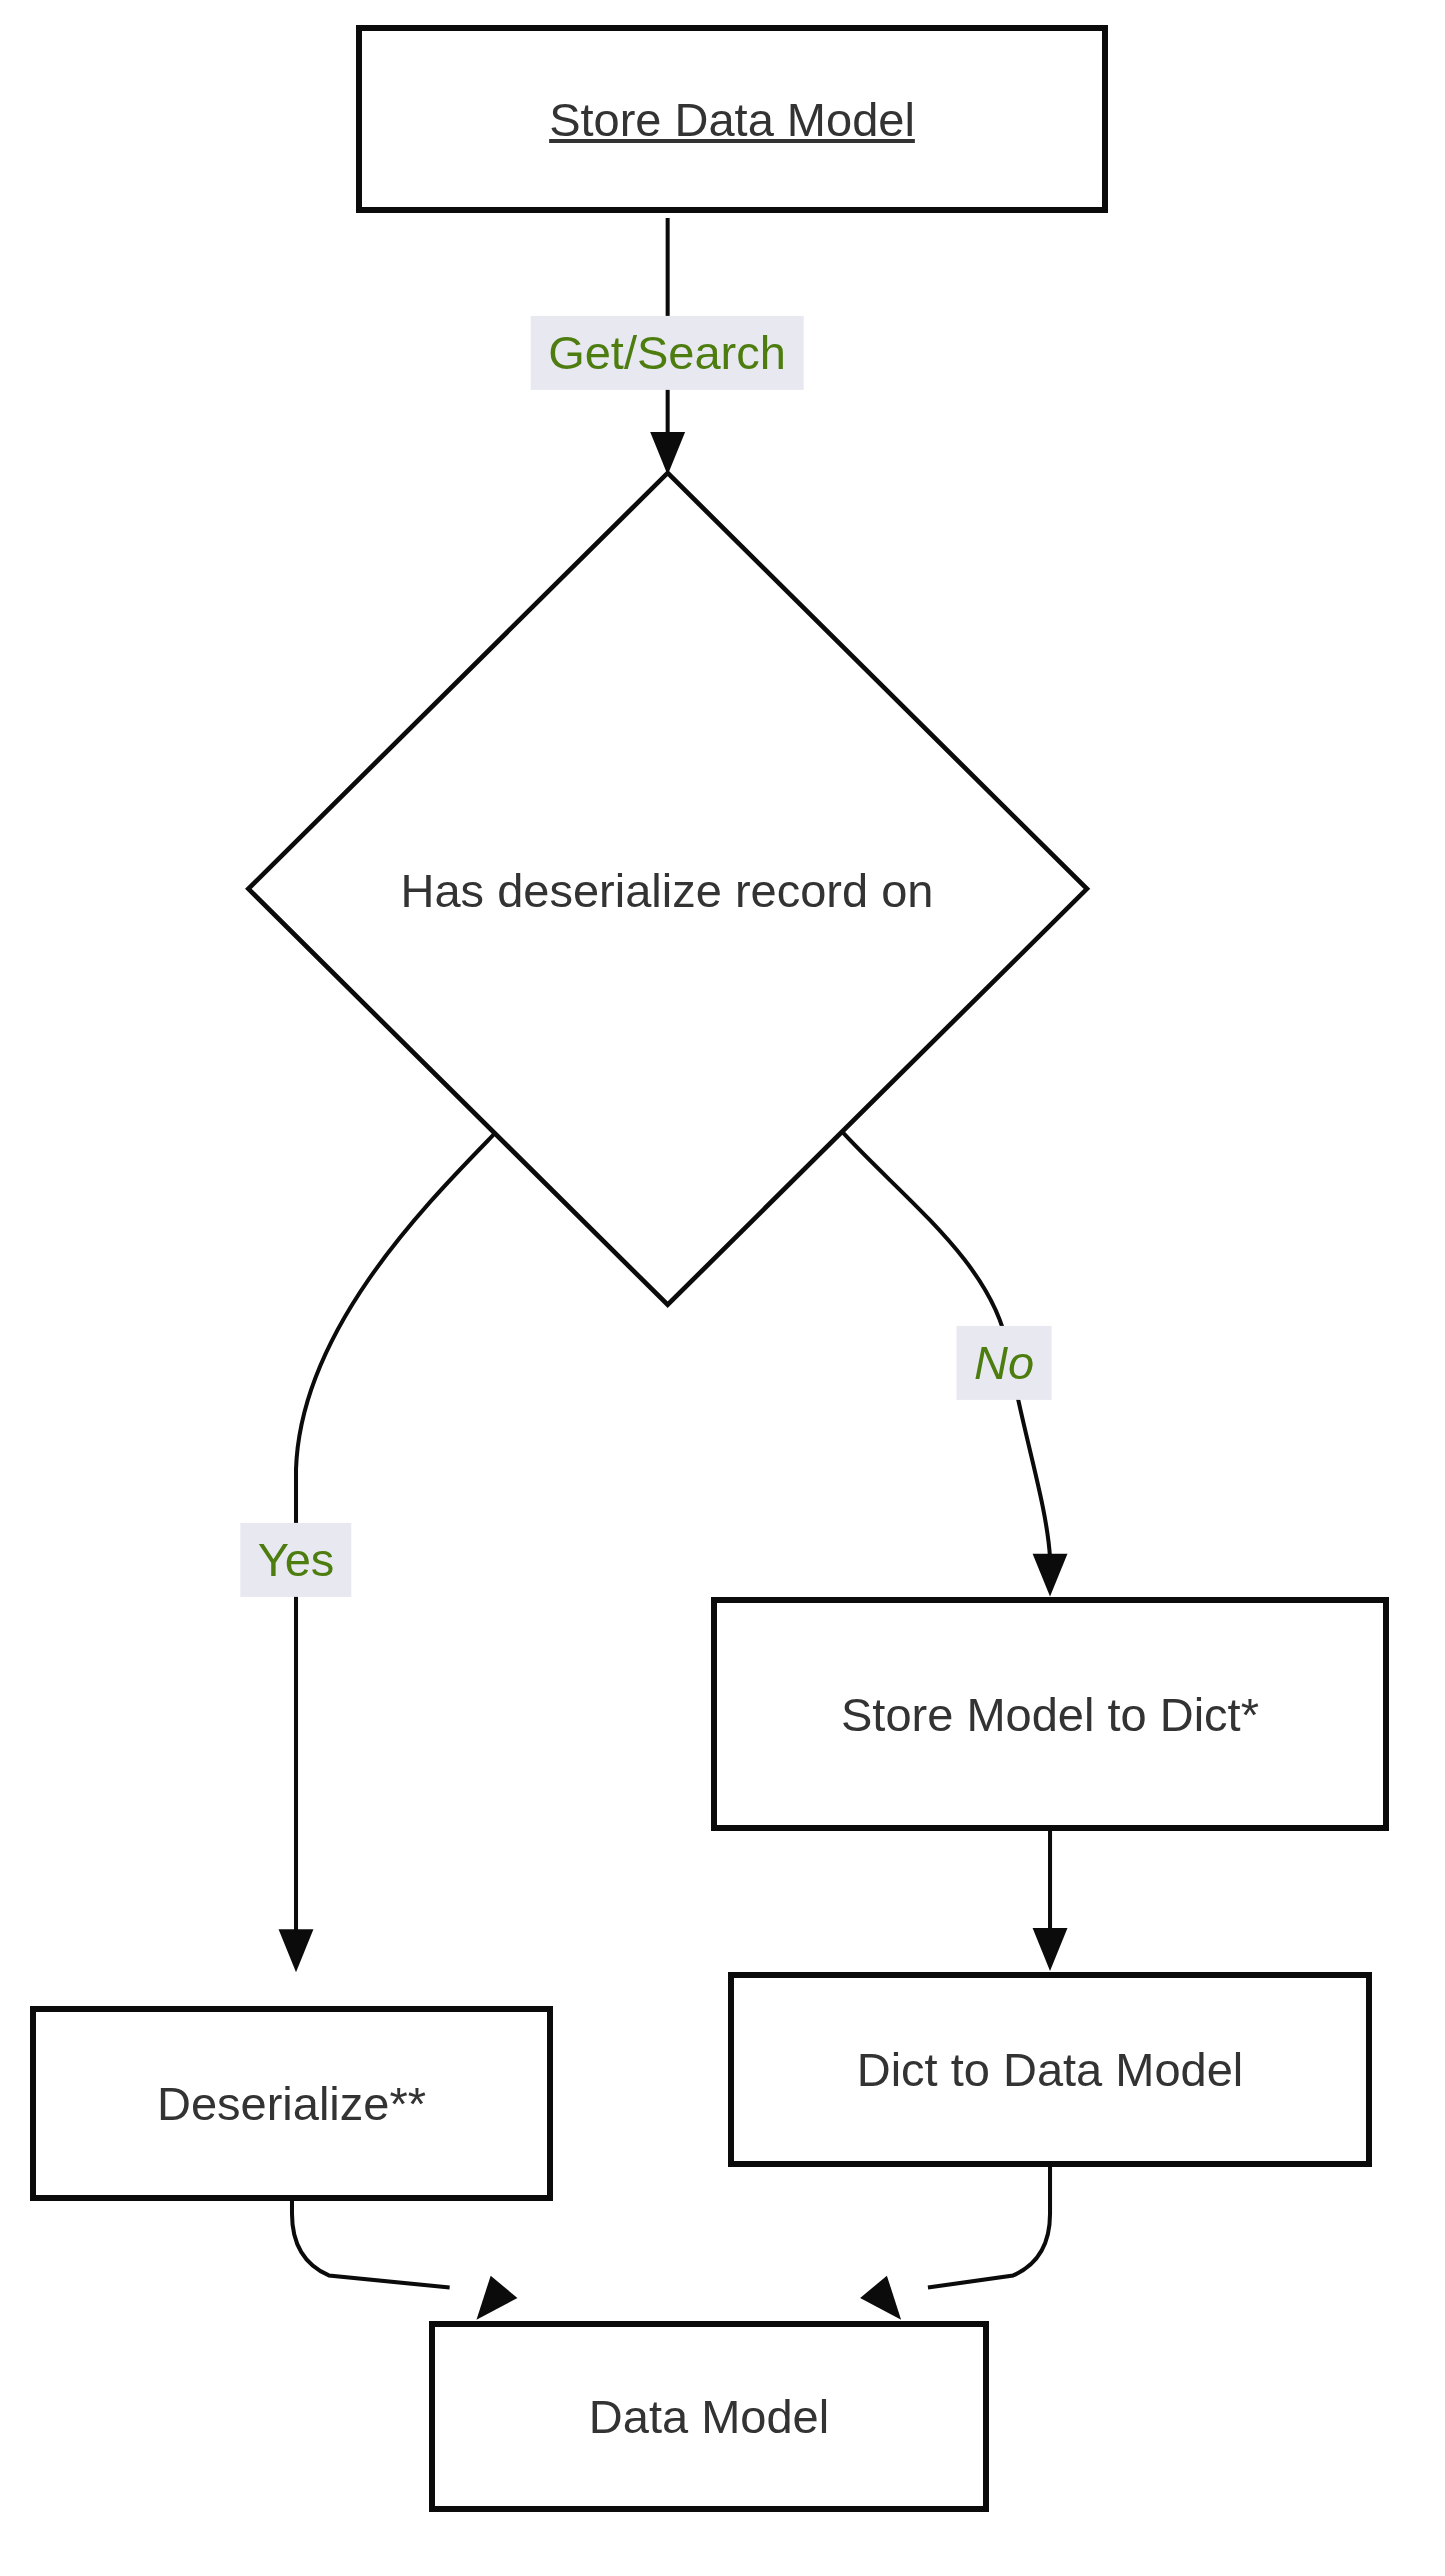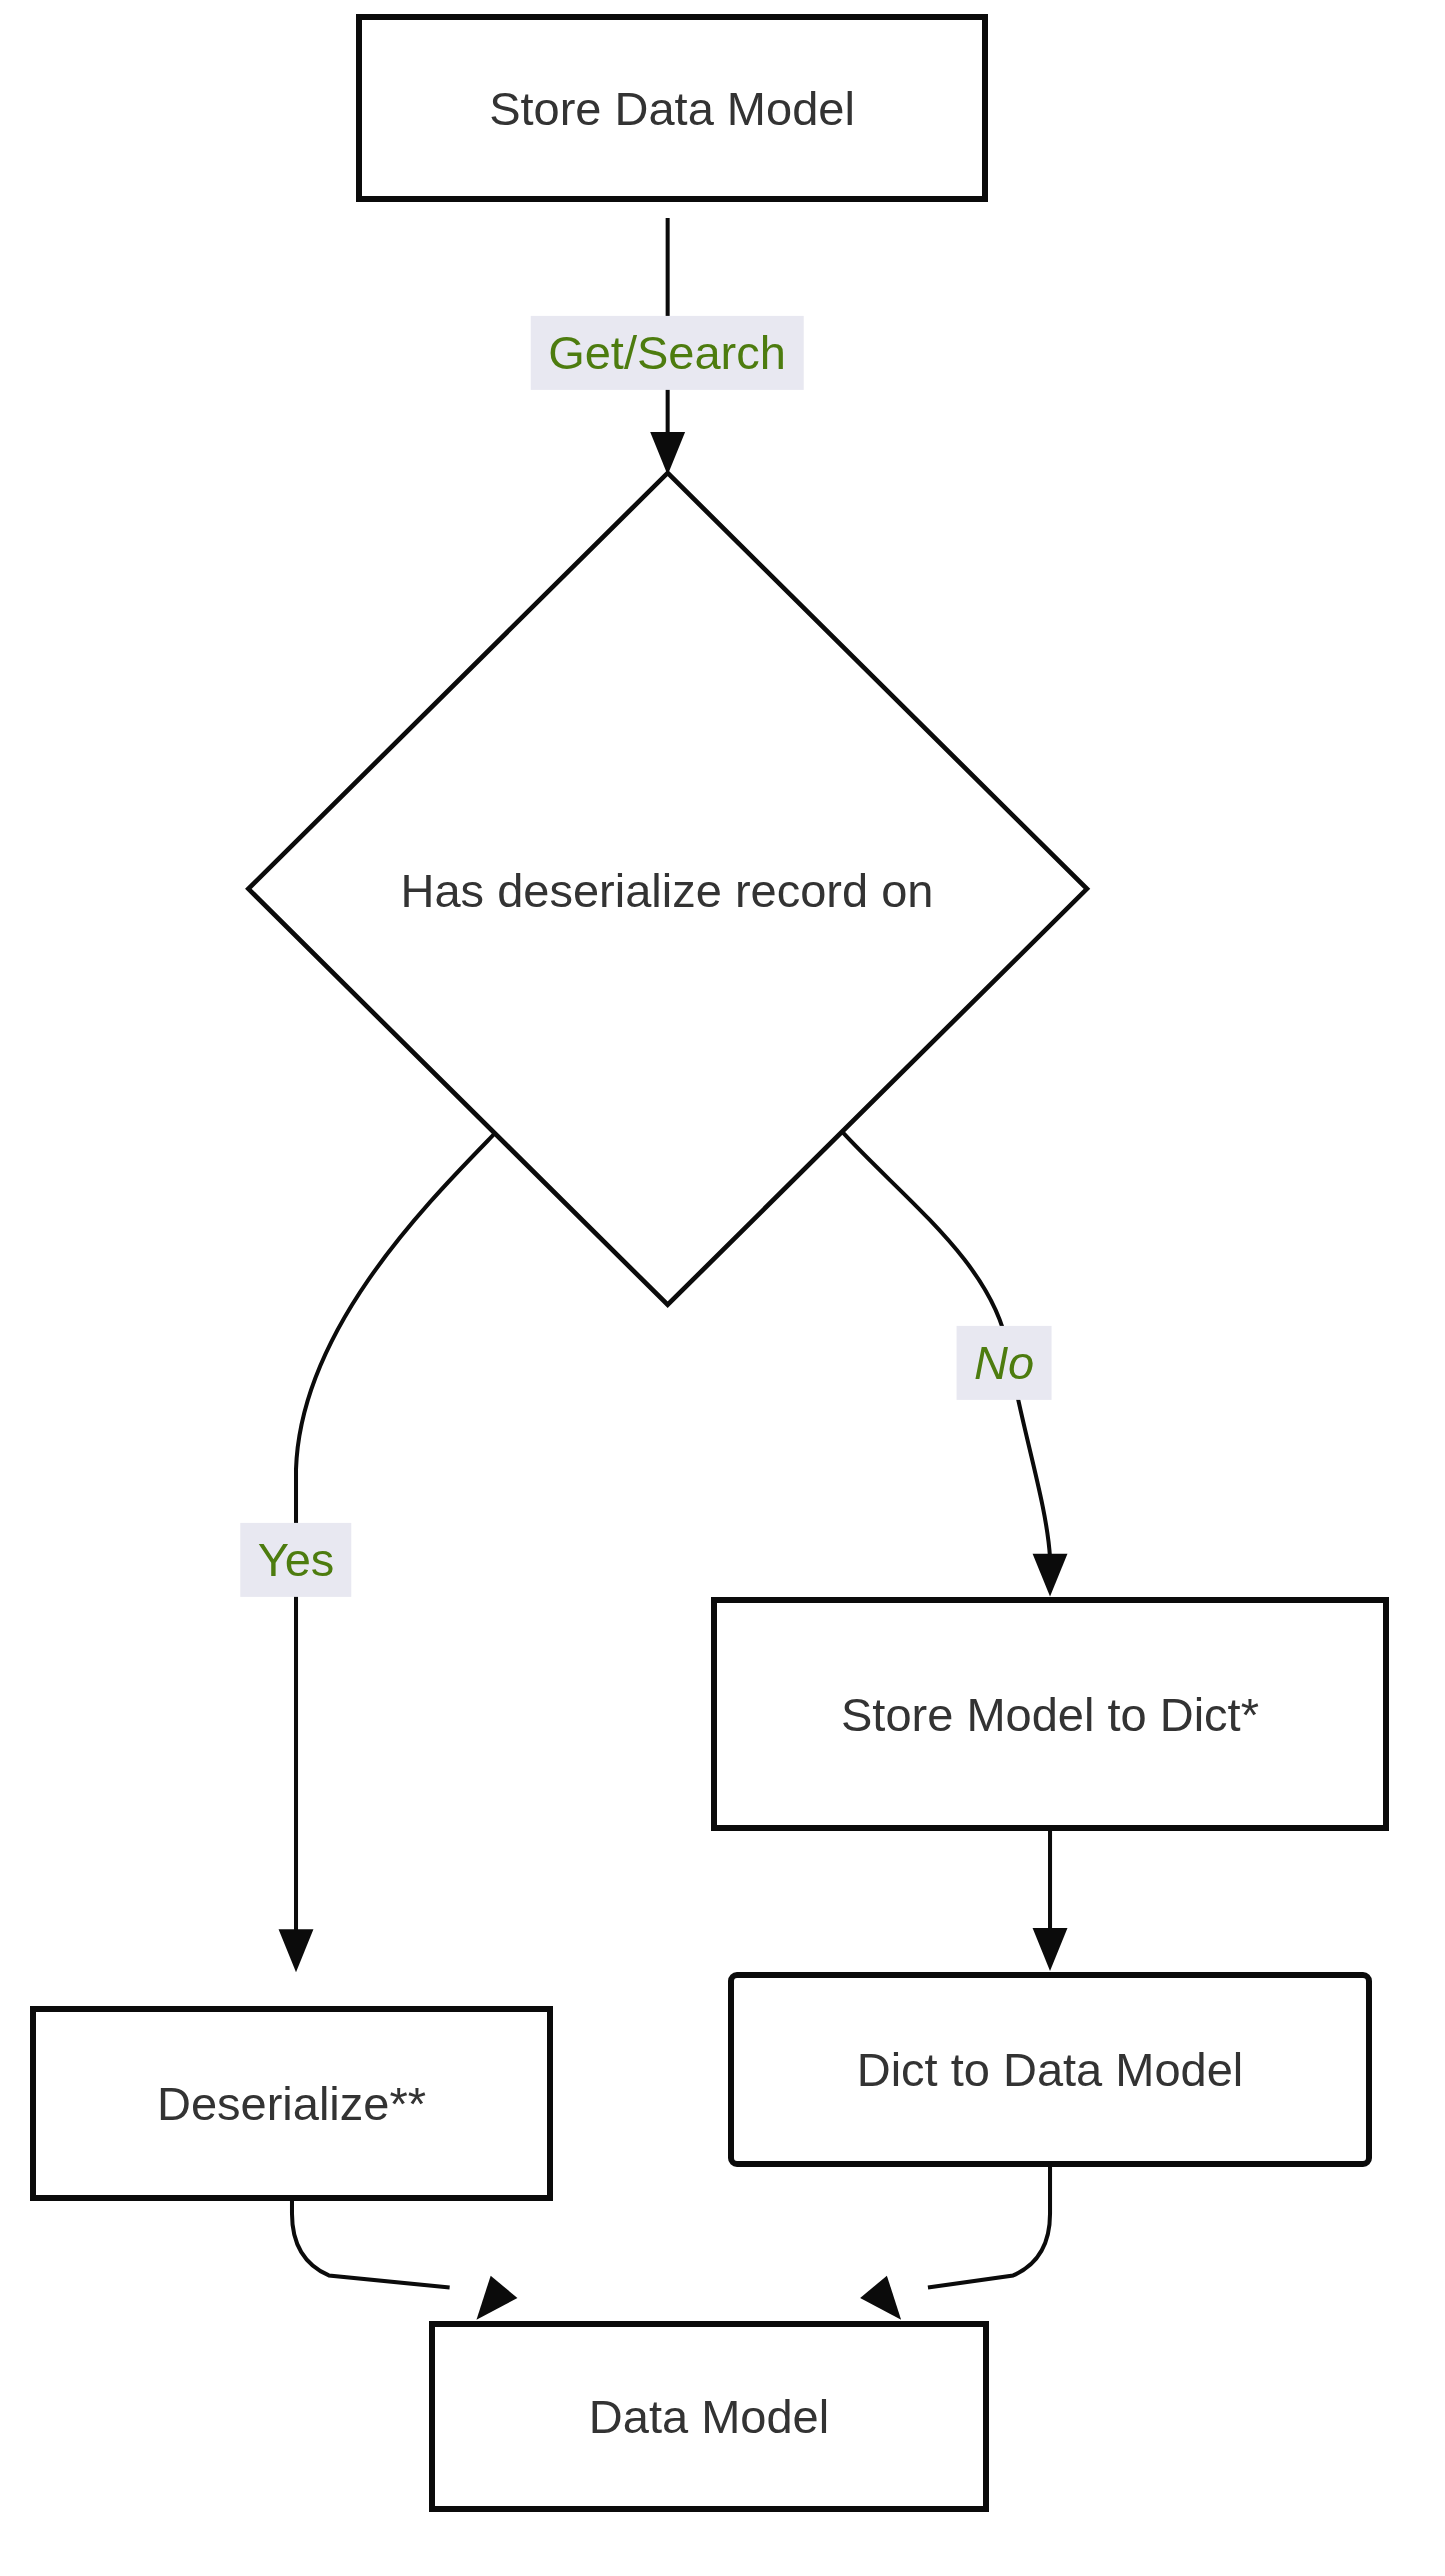--- a/index.html
+++ b/index.html
@@ -63,24 +63,24 @@
     font-size: 47px;
     line-height: 1.35;
     padding: 5.4px 17.4px;
     text-align: center;
     white-space: nowrap;
   }
   #label-get-search { left: 667px;  top: 353px;  }
   #label-yes        { left: 296px;  top: 1528px; margin-top: 32px; }
   #label-no         { left: 1004px; top: 1363px; font-style: italic; }
 
-  #node-store-data-model  { left: 356px;  top: 14px;   width: 632px;  height: 188px; }
+  #node-store-data-model  { left: 356px;  top: 25px;   width: 752px;  height: 188px; text-decoration: underline; }
   #node-store-model-dict  { left: 711px; top: 1597px; width: 678px; height: 234px; }
   #node-deserialize       { left: 30px;   top: 1972px; width: 523px;  height: 195px; margin-top: 34px; }
-  #node-dict-to-dm        { left: 728px; top: 1972px; width: 644px;  height: 195px; border-radius: 9px; }
+  #node-dict-to-dm        { left: 728px; top: 1972px; width: 644px;  height: 195px; }
   #node-data-model        { left: 429px;  top: 2321px; width: 560px;  height: 191px; }
 </style>
 </head>
 <body>
 
 <div id="canvas">
 
   <svg id="edge-layer" viewBox="0 0 2155 3840" xmlns="http://www.w3.org/2000/svg">
 
     <path class="edge" d="M995,325 L995,650"></path>

